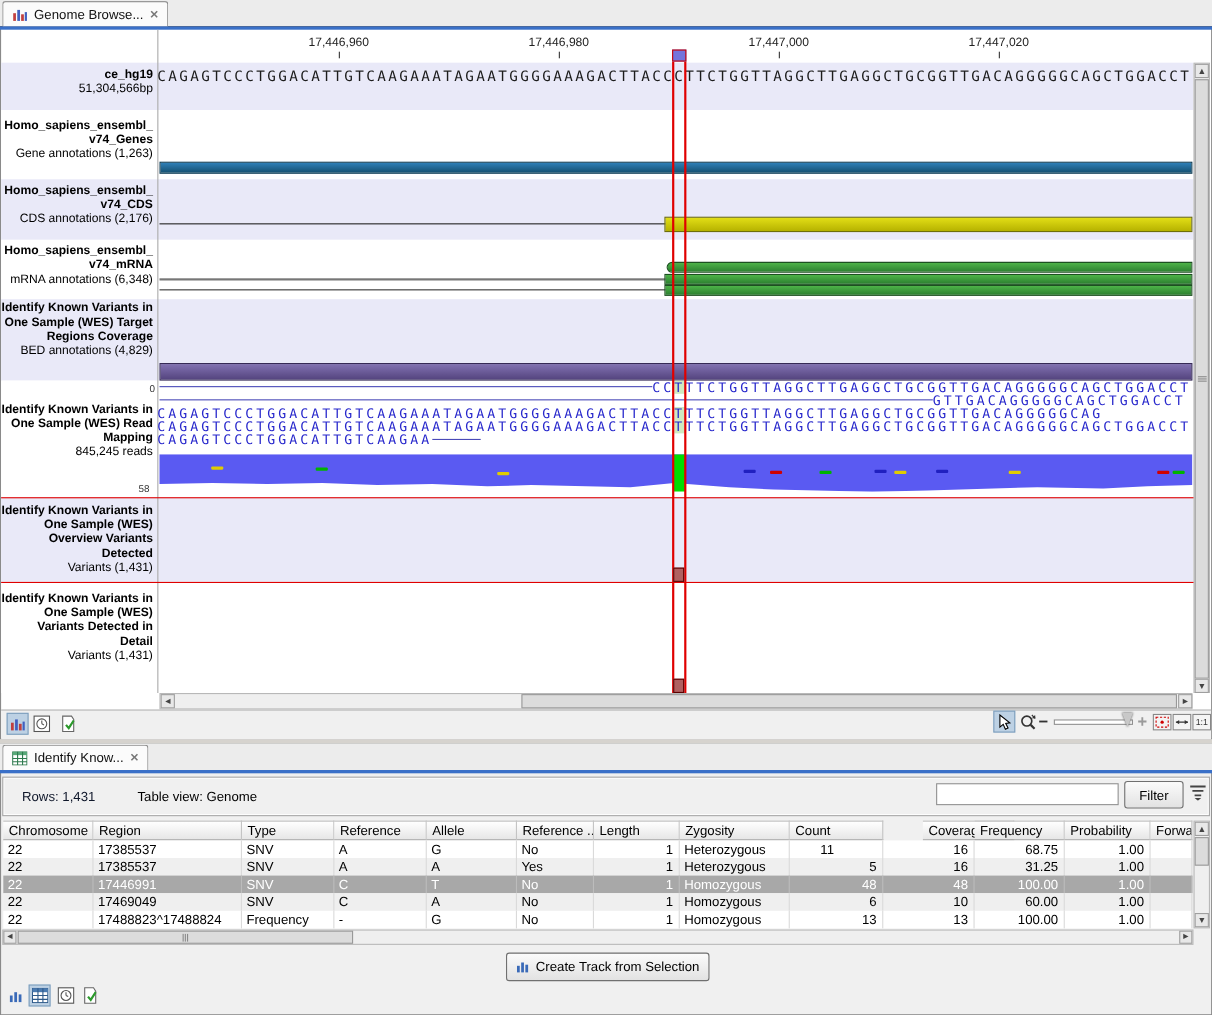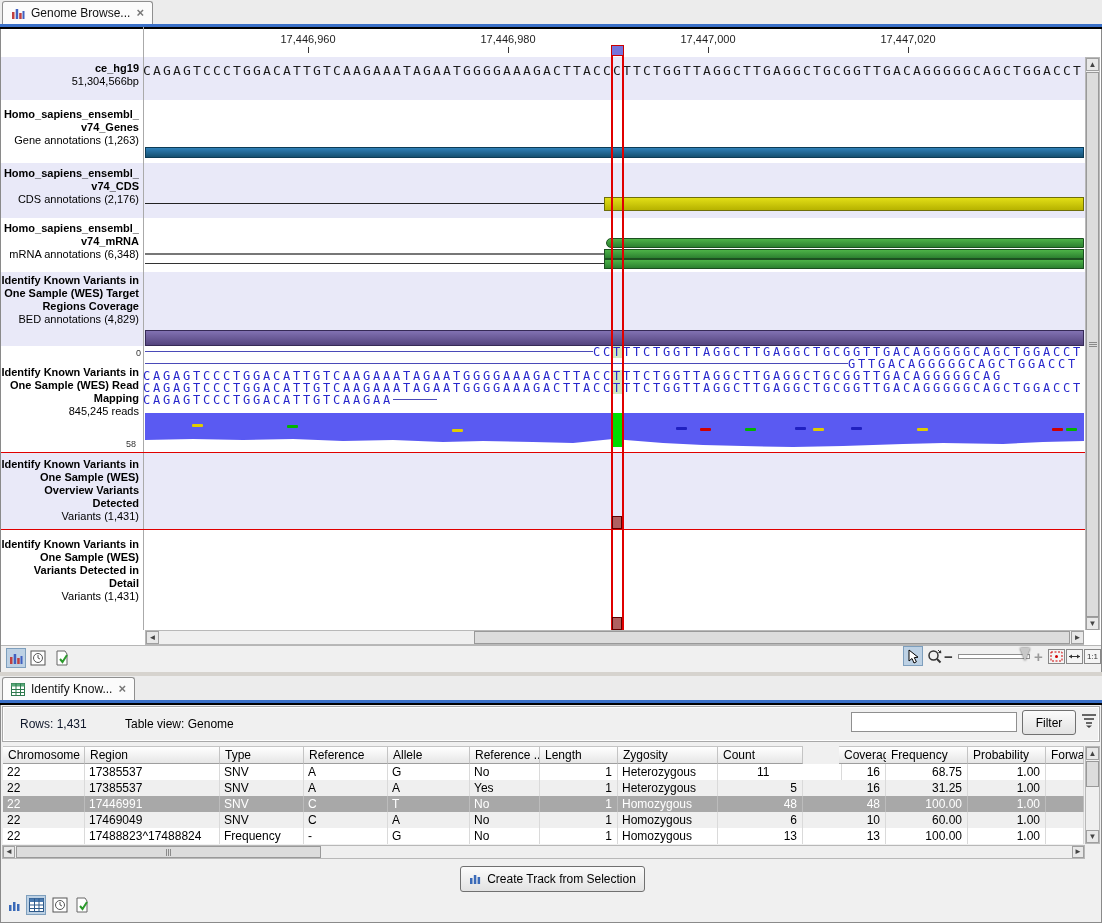--- a/index.html
+++ b/index.html
@@ -1,21 +1,21 @@
 <!DOCTYPE html>
 <html><head>
 <meta charset="utf-8">
 <style>
   html,body{margin:0;padding:0;background:#d6d3ce;}
   #app{position:relative;width:1102px;height:923px;background:#d6d3ce;
        font-family:"Liberation Sans",sans-serif;overflow:hidden;
        -webkit-font-smoothing:antialiased;}
   .abs{position:absolute;}
   
-  .tabbar{background:#ececec;border-bottom:5px solid #000000;}
+  .tabbar{background:#ececec;border-bottom:1px solid #000000;}
   .tab{position:absolute;top:1px;left:2px;height:22px;background:#fbfbfb;
        border:1px solid #8f8f8f;border-bottom:none;border-radius:3px 3px 0 0;
        display:flex;align-items:center;gap:6px;padding:0 8px;font-size:12px;color:#111;}
   .tab .close{color:#777;font-size:13px;font-weight:bold;line-height:10px;cursor:pointer;}
   .blueband{background:#3a70c8;}
   
   .panel{background:#fff;border:1px solid #8a8a8a;box-sizing:border-box;}
   .trk-label{position:absolute;left:0;width:138px;padding-right:5px;text-align:right;
        font-size:11px;line-height:13px;color:#000;overflow:hidden;overflow-wrap:anywhere;}
   .trk-label b{font-weight:bold;}
@@ -291,21 +291,21 @@
   <div id="tbody" class="abs" style="left:0;top:764px;">
       <div style="position: absolute; left: 3px; top: 0px; width: 1081px; height: 16px; background: rgb(255, 255, 255);">
         <div class=" td" style="position: absolute; left: 0px; top: 0px; width: 82px; text-align: left; padding-right: 0px; padding-left: 4px;">22</div>
         <div class=" td" style="position: absolute; left: 82px; top: 0px; width: 135px; text-align: left; padding-right: 0px; padding-left: 4px;">17385537</div>
         <div class=" td" style="position: absolute; left: 217px; top: 0px; width: 84px; text-align: left; padding-right: 0px; padding-left: 4px;">SNV</div>
         <div class=" td" style="position: absolute; left: 301px; top: 0px; width: 84px; text-align: left; padding-right: 0px; padding-left: 4px;">A</div>
         <div class=" td" style="position: absolute; left: 385px; top: 0px; width: 82px; text-align: left; padding-right: 0px; padding-left: 4px;">G</div>
         <div class=" td" style="position: absolute; left: 467px; top: 0px; width: 70px; text-align: left; padding-right: 0px; padding-left: 4px;">No</div>
         <div class=" td" style="position: absolute; left: 537px; top: 0px; width: 78px; text-align: right; padding-right: 5px; padding-left: 0px;">1</div>
         <div class=" td" style="position: absolute; left: 615px; top: 0px; width: 100px; text-align: left; padding-right: 0px; padding-left: 4px;">Heterozygous</div>
-        <div class=" td" style="position: absolute; left: 754px; top: 0px; width: 85px; text-align: left; padding-right: 16px; padding-left: 0px;">11</div>
+        <div class=" td" style="position: absolute; left: 715px; top: 0px; width: 85px; text-align: center; padding-right: 16px; padding-left: 0px;">11</div>
         <div class=" td" style="position: absolute; left: 800px; top: 0px; width: 83px; text-align: right; padding-right: 5px; padding-left: 0px;">16</div>
         <div class=" td" style="position: absolute; left: 883px; top: 0px; width: 82px; text-align: right; padding-right: 5px; padding-left: 0px;">68.75</div>
         <div class=" td" style="position: absolute; left: 965px; top: 0px; width: 78px; text-align: right; padding-right: 5px; padding-left: 0px;">1.00</div>
         <div class=" td" style="position: absolute; left: 1043px; top: 0px; width: 38px; text-align: left; padding-right: 0px; padding-left: 4px;"></div>
       </div>
       <div style="position: absolute; left: 3px; top: 16px; width: 1081px; height: 16px; background: rgb(239, 239, 239);">
         <div class=" td" style="position: absolute; left: 0px; top: 0px; width: 82px; text-align: left; padding-right: 0px; padding-left: 4px;">22</div>
         <div class=" td" style="position: absolute; left: 82px; top: 0px; width: 135px; text-align: left; padding-right: 0px; padding-left: 4px;">17385537</div>
         <div class=" td" style="position: absolute; left: 217px; top: 0px; width: 84px; text-align: left; padding-right: 0px; padding-left: 4px;">SNV</div>
         <div class=" td" style="position: absolute; left: 301px; top: 0px; width: 84px; text-align: left; padding-right: 0px; padding-left: 4px;">A</div>

